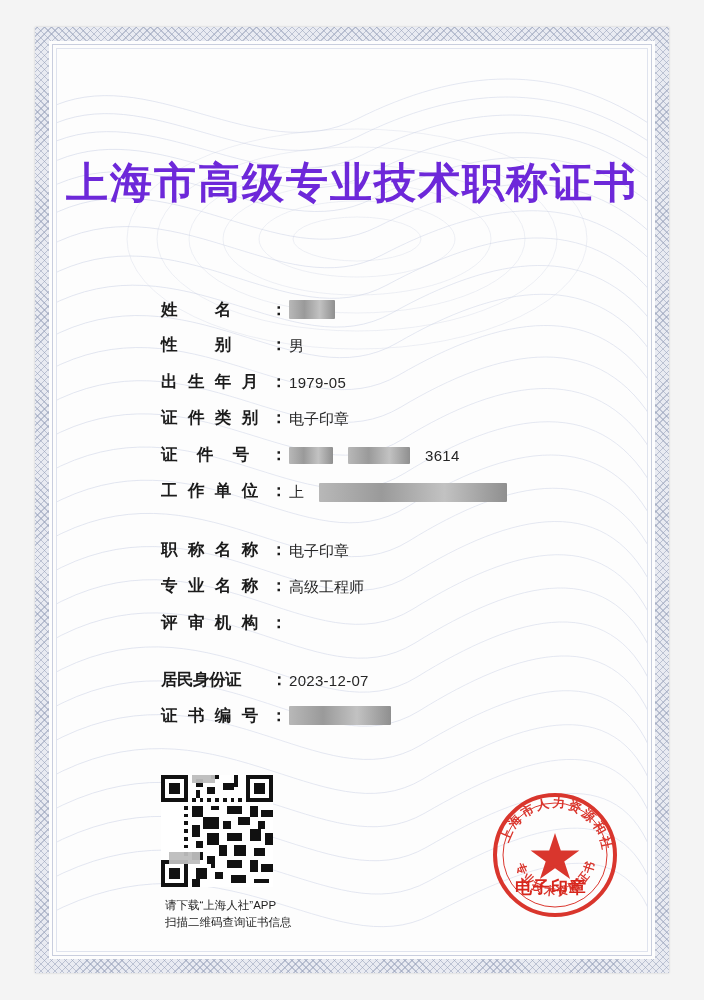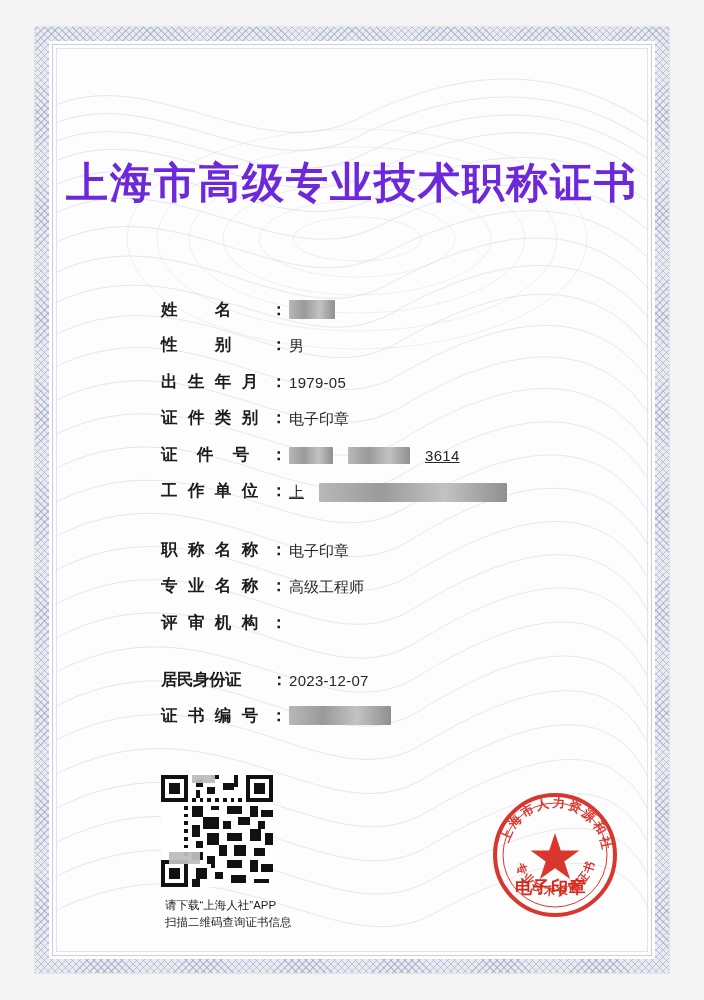--- a/index.html
+++ b/index.html
@@ -138,21 +138,21 @@
   .redact {
     display: inline-block;
     height: 17px;
     vertical-align: middle;
     border-radius: 1px;
     background: linear-gradient(90deg, #b8b8b8, #9a9a9a, #c2c2c2, #8f8f8f);
     filter: blur(0.4px);
   }
   .redact.tall { height: 19px; }
 
-  .value-mixed { display: flex; align-items: center; gap: 15px; text-decoration: underline; }
+  .value-mixed { display: flex; align-items: center; gap: 15px; }
 
   .gap-block { height: 22px; }
 
   
   .qr {
     position: absolute;
     left: 104px;
     top: 726px;
     width: 112px;
     height: 112px;

